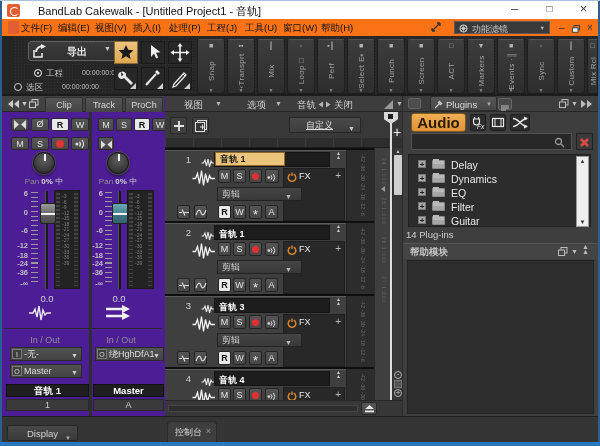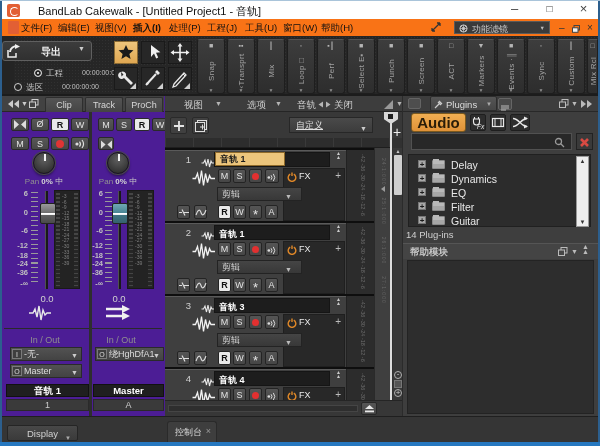--- a/index.html
+++ b/index.html
@@ -25,21 +25,21 @@
 #menuicon { position:absolute; left:6px; top:2px; width:11px; height:13px; background:#e25f34; border-radius:1px; }
 .menuitem { position:absolute; top:3px; font-size:9.5px; color:#111; }
 #ffbox { position:absolute; left:452px; top:2px; width:96px; height:13px; background:#3a3a3a; border:1px solid #5a5a5a; color:#c9c9c9; font-size:9px; }
 #expandico { position:absolute; left:428px; top:2px; width:14px; height:13px; color:#333; font-size:11px; }
 .mdibtn { position:absolute; top:3px; font-size:10px; color:#333; }
 
 
 #toolbar { position:absolute; left:2px; top:36px; width:596px; height:60px;
   background-color:#262626; background-image:radial-gradient(#313131 0.9px, transparent 0.9px); background-size:3px 3px; }
 #tb-sep { position:absolute; left:2px; top:94px; width:596px; height:2px; background:#1c1c1c; }
-#exportbox { position:absolute; left:0; top:5px; width:90px; height:20px; background:linear-gradient(#3c3c3c,#303030); border:1px solid #606060; border-radius:3px; }
+#exportbox { position:absolute; left:26px; top:5px; width:90px; height:20px; background:linear-gradient(#3c3c3c,#303030); border:1px solid #606060; border-radius:3px; }
 .radrow { position:absolute; left:12px; width:88px; font-size:8.5px; color:#c8c8c8; }
 .rtime { position:absolute; right:3px; top:1px; font-size:7px; color:#c0c0c0; }
 .radio { display:inline-block; width:8px; height:8px; border:1px solid #d0d0d0; border-radius:50%; background:#222; vertical-align:-1px; margin-right:4px; }
 .radio.on { box-shadow:inset 0 0 0 2px #222; background:#fff; }
 .tbtn { position:absolute; width:24px; height:23px; background:#272727; border:1px solid #1a1a1a; }
 .tbtn svg { position:absolute; left:0; top:0; }
 .module { position:absolute; top:3px; width:28px; height:55px; background:linear-gradient(#3d3d3d,#2d2d2d); border:1px solid #1e1e1e; border-top-color:#525252; border-radius:3px; overflow:hidden; }
 .module .mico { position:absolute; left:0; top:2px; width:100%; text-align:center; font-size:7px; color:#b5b5b5; line-height:8px; }
 .module .mtxt { position:absolute; left:50%; top:58%; transform:translate(-50%,-50%) rotate(-90deg); font-size:8px; color:#a2a2a2; letter-spacing:0.3px; white-space:nowrap; }
 .module .marr { position:absolute; bottom:0px; left:0; width:100%; text-align:center; font-size:5px; color:#909090; }
@@ -71,21 +71,21 @@
 .iddar { position:absolute; right:3px; top:1px; font-size:7px; color:#ccc; }
 .tname { position:absolute; height:13px; background:#1f1f1f; border:1px solid #111; color:#fff; font-size:9.5px; font-weight:bold; text-align:center; line-height:12px; }
 .tname2 { position:absolute; height:12px; background:#3a3a3a; border:1px solid #2a2a2a; color:#ccc; font-size:9px; text-align:center; line-height:11px; }
 #trackview { position:absolute; left:165px; top:96px; width:237px; height:320px; background:#313131; }
 #tv-head { position:absolute; left:0; top:0; width:237px; height:16px; background:#3d3d3d; border-bottom:1px solid #252525; }
 .tvh { position:absolute; top:3px; font-size:9.5px; color:#cfcfcf; }
 .tvha { position:absolute; top:4px; font-size:7px; color:#b5b5b5; }
 #tv-tools { position:absolute; left:0; top:16px; width:237px; height:26px; background:#383838; }
 .tvbtn { position:absolute; top:5px; width:17px; height:17px; background:#404040; border:1px solid #2a2a2a; border-radius:2px; text-align:center; }
 .tvbtn svg { margin-top:0px; }
-#czdd { position:absolute; left:124px; top:5px; width:84px; height:16px; background:linear-gradient(#4a4a4a,#3c3c3c); border:1px solid #272727; color:#e0e0e0; font-size:9px; line-height:15px; padding-left:6px;text-decoration:underline; }
+#czdd { position:absolute; left:124px; top:5px; width:72px; height:16px; background:linear-gradient(#4a4a4a,#3c3c3c); border:1px solid #272727; color:#e0e0e0; font-size:9px; line-height:15px; padding-left:16px;text-decoration:underline; }
 #tv-ruler { position:absolute; left:0; top:42px; width:227px; height:10px; background:#2d2d2d; border-bottom:1px solid #1e1e1e;
   background-image:repeating-linear-gradient(90deg, #3a3a3a 0 1px, transparent 1px 28px); }
 .trk { position:absolute; left:0; width:209px; background:#3f3f3f; border-top:2px solid #0e0e0e; box-shadow:inset 0 1px 0 #5a5a5a; overflow:hidden; }
 .tnum { position:absolute; left:8px; top:4px; width:18px; text-align:right; font-size:9.5px; color:#d0d0d0; }
 .wsm { position:absolute; left:36px; top:4px; }
 .tnamebox { position:absolute; left:49px; top:2px; width:116px; height:15px; background:#1d1d1d; border:1px solid #151515; }
 .tntxt { position:absolute; left:4px; top:2px; font-size:9px; font-weight:bold; color:#fff; white-space:nowrap; }
 .tnedit { position:absolute; left:50px; top:2px; width:70px; height:14px; background:#ecc57c; border:1px solid #8f6a2a; color:#1a1a1a; font-size:9px; font-weight:bold; line-height:13px; padding-left:4px; }
 .chev { position:absolute; left:171px; top:1px; font-size:5px; line-height:4px; color:#ccc; }
 .wbig { position:absolute; left:27px; top:20px; }
@@ -155,21 +155,21 @@
     <div id="title">BandLab Cakewalk - [Untitled Project1 - 音轨]</div>
     <div class="winbtn" style="left:508px;">–</div>
     <div class="winbtn" style="left:543px; font-size:10px;">□</div>
     <div class="winbtn" style="left:577px;">×</div>
   </div>
   <div id="menubar">
     <div id="menuicon"></div>
     <div class="menuitem" style="left:19px;">文件(F)</div>
     <div class="menuitem" style="left:56px;">编辑(E)</div>
     <div class="menuitem" style="left:93px;">视图(V)</div>
-    <div class="menuitem" style="left:131px;font-weight:bold;">插入(I)</div>
+    <div class="menuitem" style="left:131px;">插入(I)</div>
     <div class="menuitem" style="left:167px;">处理(P)</div>
     <div class="menuitem" style="left:205px;">工程(J)</div>
     <div class="menuitem" style="left:243px;">工具(U)</div>
     <div class="menuitem" style="left:281px;">窗口(W)</div>
     <div class="menuitem" style="left:319px;">帮助(H)</div>
     <div id="expandico"><svg width="12" height="12" viewBox="0 0 12 12">
           <path d="M2 10 L10 2 M2 10 l3 0 M2 10 l0 -3 M10 2 l-3 0 M10 2 l0 3" stroke="#333" stroke-width="1.3" fill="none"></path>
         </svg></div>
     <div id="ffbox">
         <svg style="position:absolute;left:4px;top:2px;" width="9" height="9" viewBox="0 0 9 9">

